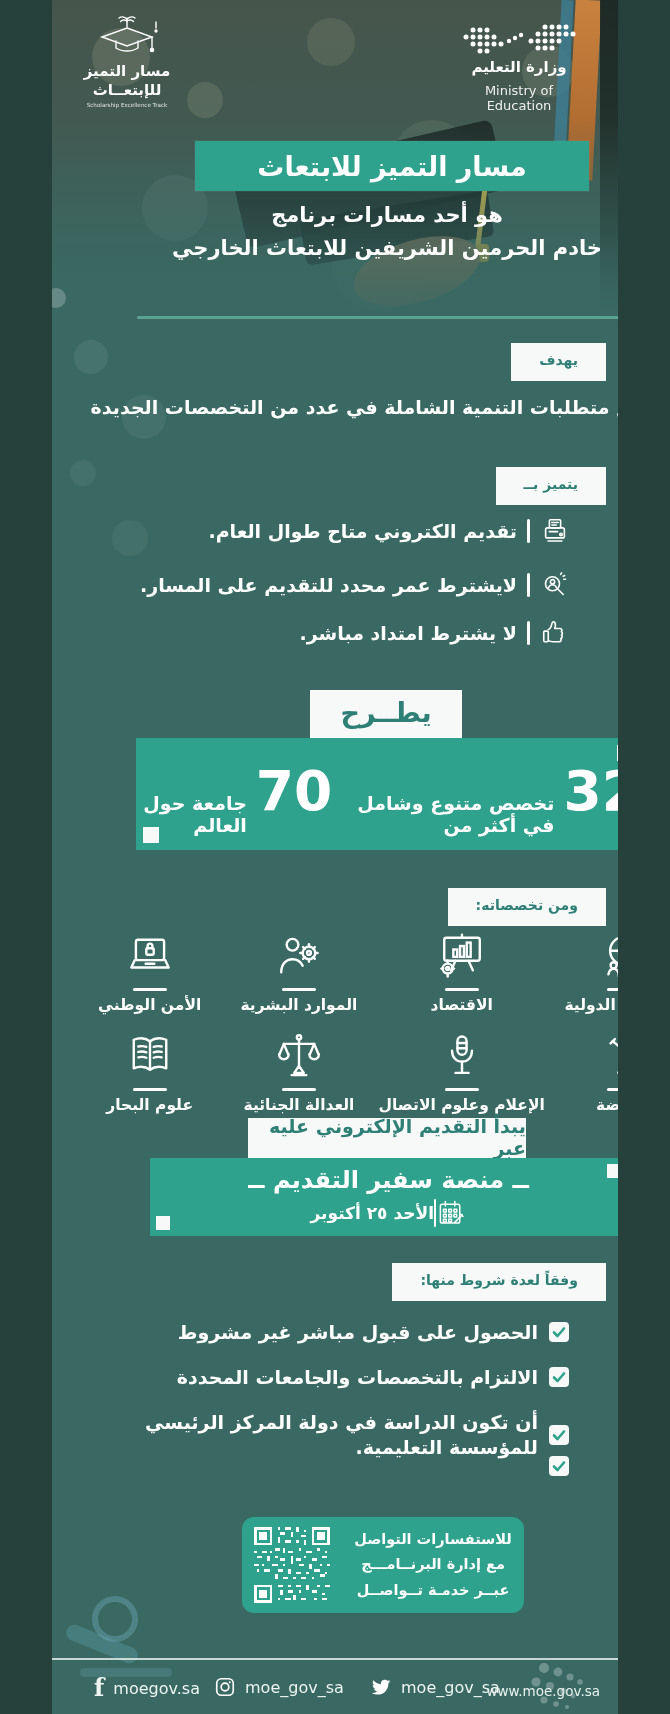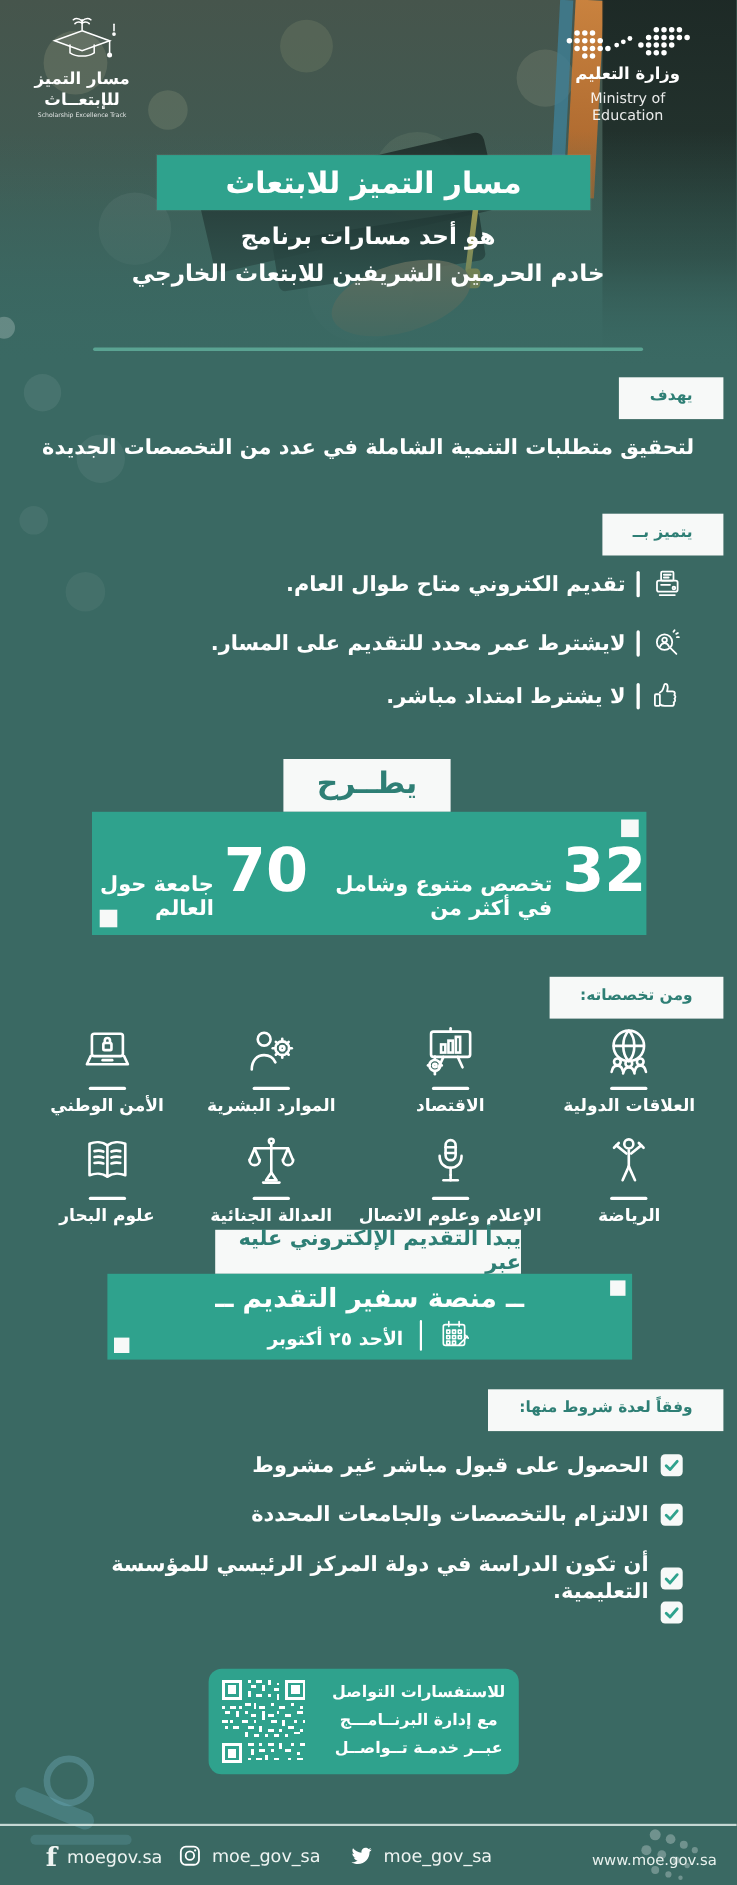--- a/index.html
+++ b/index.html
@@ -1,18 +1,18 @@
 <!DOCTYPE html>
 <html lang="ar" dir="rtl"><head>
 <meta charset="utf-8">
 <style>
   html,body{margin:0;padding:0;background:#26403c;}
   *{box-sizing:border-box;}
   #poster{
-    position:relative;width:670px;height:1714px;margin:0 auto;overflow:hidden;
+    position:relative;width:566px;height:1714px;margin:0 auto;overflow:hidden;
     background:#3A6963;
     font-family:"DejaVu Sans","Liberation Sans",sans-serif;
     direction:rtl;color:#fff;
   }
   
   .photo{position:absolute;top:0;left:0;width:670px;height:335px;overflow:hidden;
     background:linear-gradient(180deg,#46554c 0%,#415a52 45%,#3A6963 100%);}
   .bokeh{position:absolute;border-radius:50%;}
   .cap-board{position:absolute;left:185px;top:148px;width:265px;height:72px;background:#1e2b28;border-radius:8px;transform:rotate(-13deg);opacity:.92;}
   .cap-side{position:absolute;left:250px;top:205px;width:190px;height:46px;background:#15201e;border-radius:6px;transform:rotate(-9deg);opacity:.9;}
@@ -57,21 +57,21 @@
   
   .specs{top:930px;left:28px;width:614px;display:grid;grid-template-columns:repeat(4,1fr);row-gap:14px;column-gap:10px;}
   .spec{display:flex;flex-direction:column;align-items:center;height:86px;}
   .spec .bar{width:34px;height:3px;background:#fff;border-radius:2px;margin:6px 0 5px 0;}
   .spec .lbl{font-size:15.5px;font-weight:700;text-align:center;white-space:nowrap;}
   
   .apply-box{top:1118px;left:196px;width:278px;height:40px;background:#F7F9F8;color:#2E7F75;
     display:flex;align-items:center;justify-content:center;font-size:19px;font-weight:700;padding-bottom:3px;}
   .platform-banner{top:1158px;left:98px;width:477px;height:78px;text-align:center;}
   .platform-banner .pname{font-size:24px;font-weight:700;margin-top:8px;}
-  .pdate{display:flex;align-items:flex-end;justify-content:center;gap:15px;margin-top:4px;}
+  .pdate{display:flex;align-items:center;justify-content:center;gap:0;margin-top:4px;}
   .pdate .vbar{width:2.5px;height:28px;background:#fff;border-radius:2px;}
   .pdate .dtxt{font-size:17px;font-weight:700;}
   .sq-sm{position:absolute;width:14px;height:14px;background:#F7F9F8;}
   
   .cond .txt{white-space:normal;max-width:560px;line-height:1.3;}
   
   .qr-card{top:1517px;left:190px;width:282px;height:96px;border-radius:12px;display:flex;align-items:center;justify-content:center;gap:12px;padding:0 20px;}
   .qr-card .vline{width:1.6px;height:62px;background:rgba(255,255,255,.85);}
   .qr-text{font-size:14.5px;font-weight:700;line-height:1.75;text-align:center;white-space:nowrap;}
   

